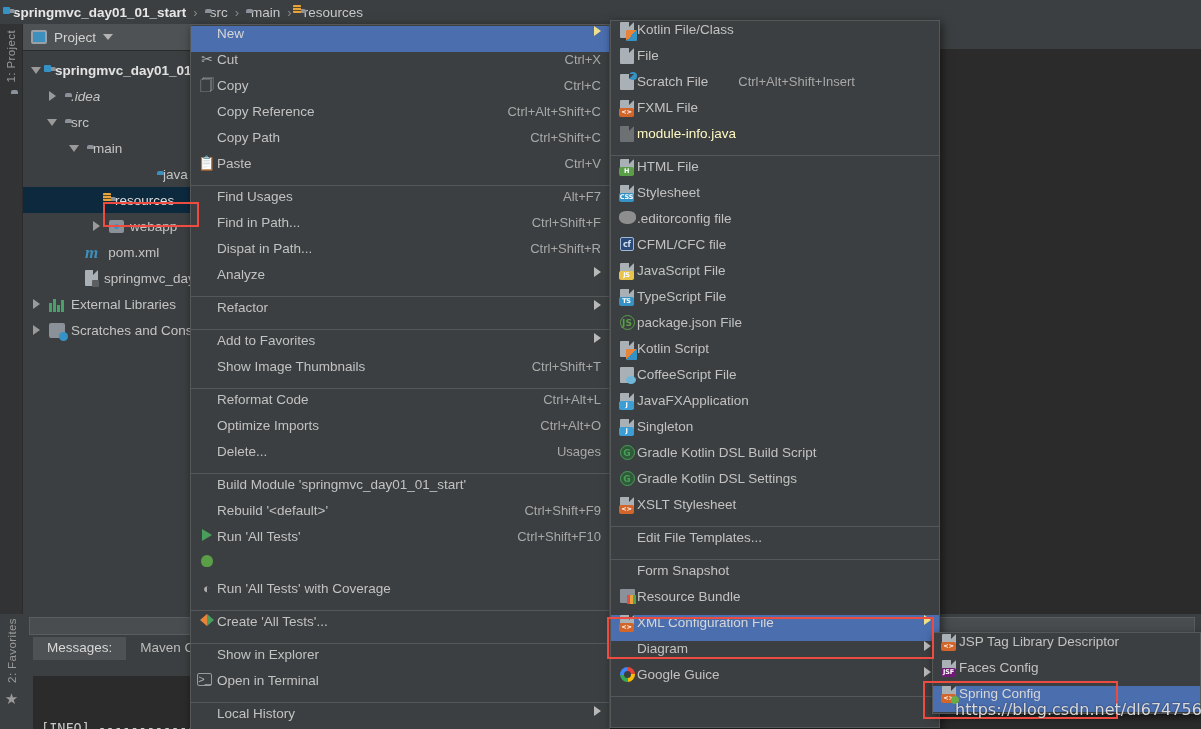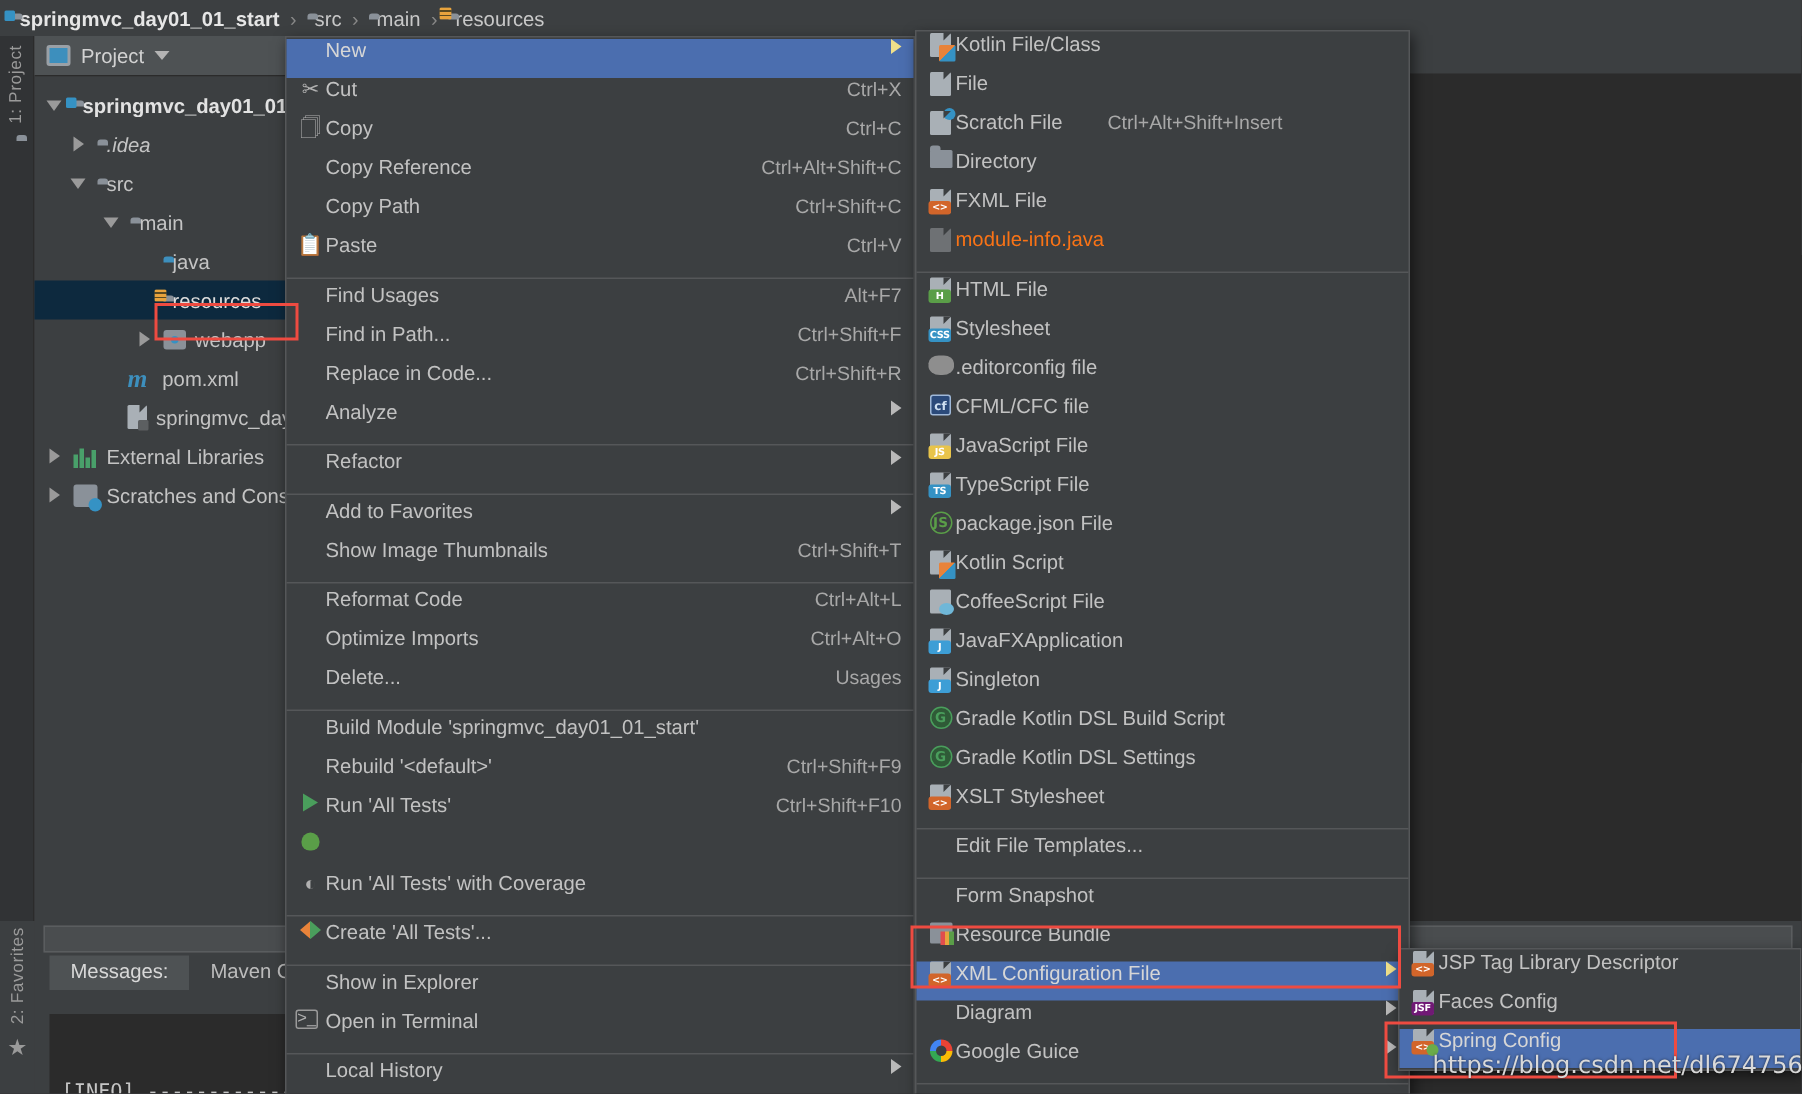--- a/index.html
+++ b/index.html
@@ -147,21 +147,21 @@
   
   .menu {
     position: absolute; background: #3c3f41; border: 1px solid #555759;
     box-shadow: 2px 3px 9px rgba(0,0,0,.55); padding: 1px 0; z-index: 40;
   }
   .mi {
     height: 26px; display: flex; align-items: flex-start; padding: 0 8px 0 6px;
     font-size: 13.5px; color: #c2c2c2; position: relative; white-space: nowrap;
   }
   .mi.hl { background: #4b6eaf; color: #d6d6d6; }
-  .mi.disabled { color: #f97316; }
+  .mi.disabled { color: #fef9c3; }
   .mi .micon { width: 20px; flex: none; display: flex; align-items: center; justify-content: center; }
   .mi .mlabel { flex: 1 1 auto; overflow: hidden; }
   .mi .mkey { color: #a8a8a8; margin-left: 26px; font-size: 13px; }
   .mi .msub {
     margin-left: 14px; width:0;height:0;flex:none;
     border-top:5px solid transparent;border-bottom:5px solid transparent;border-left:7px solid #b9b9b9;
   }
   .mi.hl .msub { border-left-color:#f0e08a; }
   .msep { height:1px; background:#555759; margin: 3px 0; }
 
@@ -296,21 +296,21 @@
       </div>
 
       <div class="tnode" style="padding-left:44px;">
         <span class="tw">
             <span class="arrow-d"></span>
           </span>
         <span class="ic"><span class="folder"></span></span>
         <span class="lbl">main</span>
       </div>
 
-      <div class="tnode" style="padding-left:86px;">
+      <div class="tnode" style="padding-left:86px;justify-content:center;">
         <span class="ic"><span class="folder blue"></span></span>
         <span class="lbl">java</span>
       </div>
 
       <div class="tnode selected" style="padding-left:86px;">
         <span class="ic"><span class="folder res"></span></span>
         <span class="lbl">resources</span>
       </div>
 
       <div class="tnode" style="padding-left:66px;text-align:center;">
@@ -438,21 +438,21 @@
     </div>
 
     <div class="mi">
       <span class="micon"></span>
       <span class="mlabel">Find in Path...</span>
       <span class="mkey">Ctrl+Shift+F</span>
     </div>
 
     <div class="mi">
       <span class="micon"></span>
-      <span class="mlabel">Replace in Code...</span>
+      <span class="mlabel">Dispat in Path...</span>
       <span class="mkey">Ctrl+Shift+R</span>
     </div>
 
     <div class="mi">
       <span class="micon"></span>
       <span class="mlabel">Analyze</span>
       <span class="msub"></span>
     </div>
 
     <div class="msep"></div>
@@ -581,26 +581,20 @@
     <div class="mi">
       <span class="micon">
           <span class="fi">
             <span style="position:absolute;right:-3px;top:-2px;width:8px;height:8px;border-radius:50%;background:#3592c4;"></span>
           </span>
         </span>
       <span class="mlabel" style="flex:0 0 auto;">Scratch File</span>
       <span class="mkey" style="margin-left:30px;">Ctrl+Alt+Shift+Insert</span>
     </div>
 
-    <div class="mi">
-      <span class="micon">
-          <span class="dirfold"></span>
-        </span>
-      <span class="mlabel">Directory</span>
-    </div>
 
     <div class="mi">
       <span class="micon">
           <span class="fi">
             <span class="tagbox tag-xml">&lt;&gt;</span>
           </span>
         </span>
       <span class="mlabel">FXML File</span>
     </div>
 

